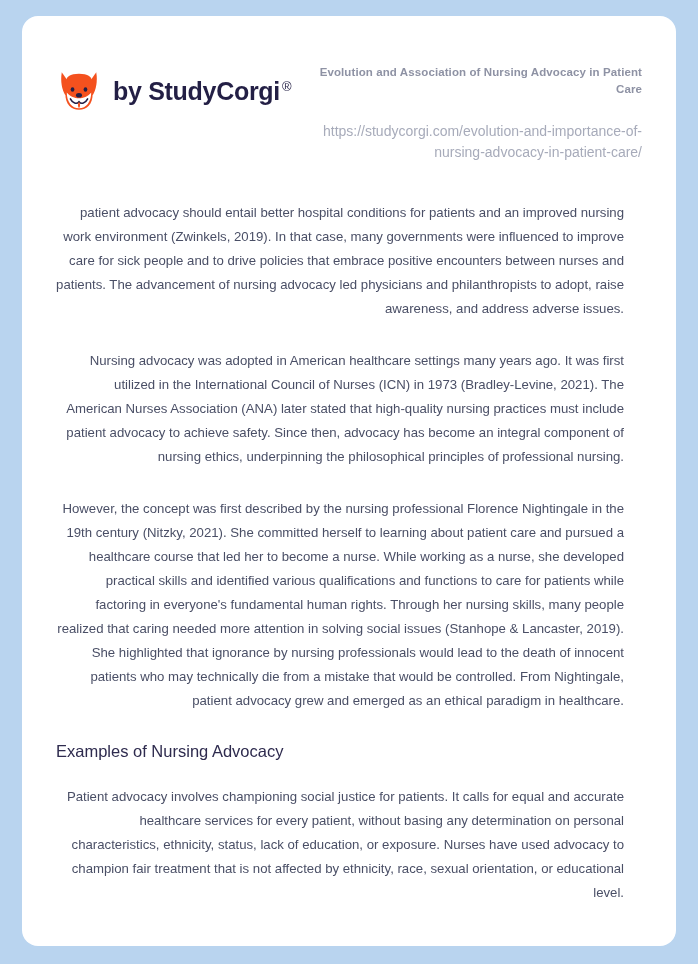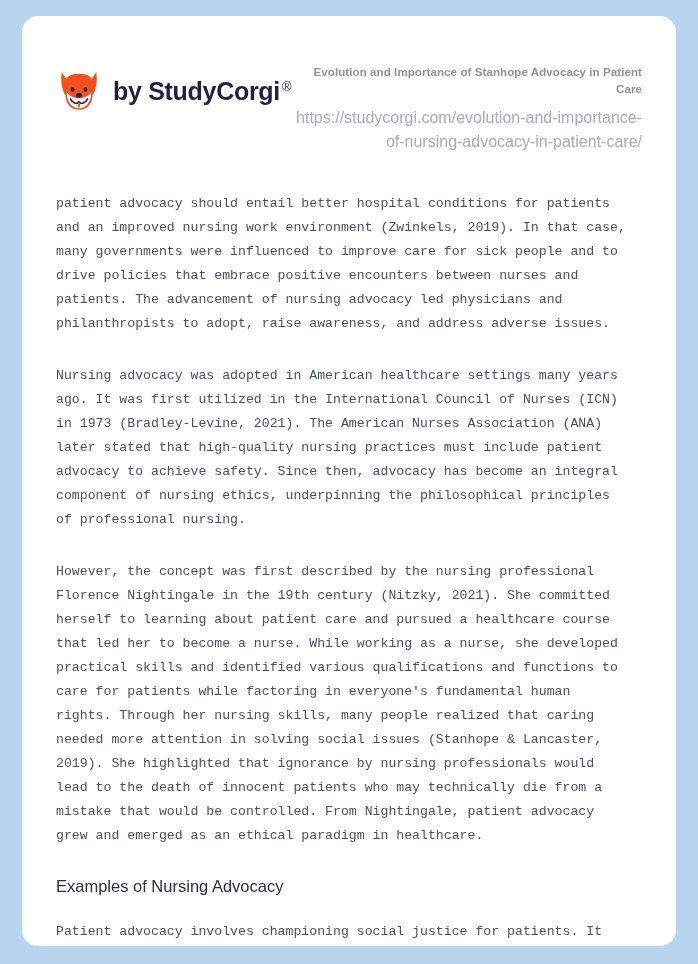--- a/index.html
+++ b/index.html
@@ -69,39 +69,38 @@
     padding-top: 4px;
   }
   .header-title {
     font-size: 11.5px;
     font-weight: bold;
     color: #8e92a4;
     line-height: 1.45;
     letter-spacing: 0.1px;
   }
   .header-url {
-    font-size: 16px;
+    font-size: 14px;
     color: #a7abba;
     line-height: 1.5;
-    margin-top: 9px;
+    margin-top: 24px;
     word-break: break-word;
   }
   
   .doc-body {
     padding: 0 44px 0 34px;
     margin-top: 38px;
     box-sizing: border-box;
   }
   .para {
     font-size: 13.2px;
     line-height: 24px;
     color: #4a4f66;
-    margin: 0 0 28px 0;
-    text-align: left;
-    font-family: Liberation Mono, monospace;
+    margin: 0 8px 28px 0;
+    text-align: right;
   }
   .section-heading {
     font-size: 16.5px;
     font-weight: normal;
     color: #2e2b4e;
     margin: 0 0 22px 0;
     line-height: 1.3;
   }
 </style>
 </head>
@@ -125,21 +124,21 @@
           <path d="M32 47 C30 49 30 54 32 56 C34 54 34 49 32 47 Z" fill="#f4511e"></path>
         </svg>
       </span>
       <span class="brand-wordmark">
         <span class="brand-text">by StudyCorgi</span>
         <span class="brand-reg">®</span>
       </span>
     </div>
 
     <div class="header-meta">
-      <div class="header-title">Evolution and Importance of Stanhope Advocacy in Patient Care</div>
+      <div class="header-title">Evolution and Association of Nursing Advocacy in Patient Care</div>
       <div class="header-url">https://studycorgi.com/evolution-and-importance-of-nursing-advocacy-in-patient-care/</div>
     </div>
 
   </div>
 
   <div class="doc-body">
     <p class="para">patient advocacy should entail better hospital conditions for patients and an improved nursing work environment (Zwinkels, 2019). In that case, many governments were influenced to improve care for sick people and to drive policies that embrace positive encounters between nurses and patients. The advancement of nursing advocacy led physicians and philanthropists to adopt, raise awareness, and address adverse issues.</p>
     <p class="para">Nursing advocacy was adopted in American healthcare settings many years ago. It was first utilized in the International Council of Nurses (ICN) in 1973 (Bradley-Levine, 2021). The American Nurses Association (ANA) later stated that high-quality nursing practices must include patient advocacy to achieve safety. Since then, advocacy has become an integral component of nursing ethics, underpinning the philosophical principles of professional nursing.</p>
     <p class="para">However, the concept was first described by the nursing professional Florence Nightingale in the 19th century (Nitzky, 2021). She committed herself to learning about patient care and pursued a healthcare course that led her to become a nurse. While working as a nurse, she developed practical skills and identified various qualifications and functions to care for patients while factoring in everyone's fundamental human rights. Through her nursing skills, many people realized that caring needed more attention in solving social issues (Stanhope &amp; Lancaster, 2019). She highlighted that ignorance by nursing professionals would lead to the death of innocent patients who may technically die from a mistake that would be controlled. From Nightingale, patient advocacy grew and emerged as an ethical paradigm in healthcare.</p>
     <h2 class="section-heading">Examples of Nursing Advocacy</h2>

